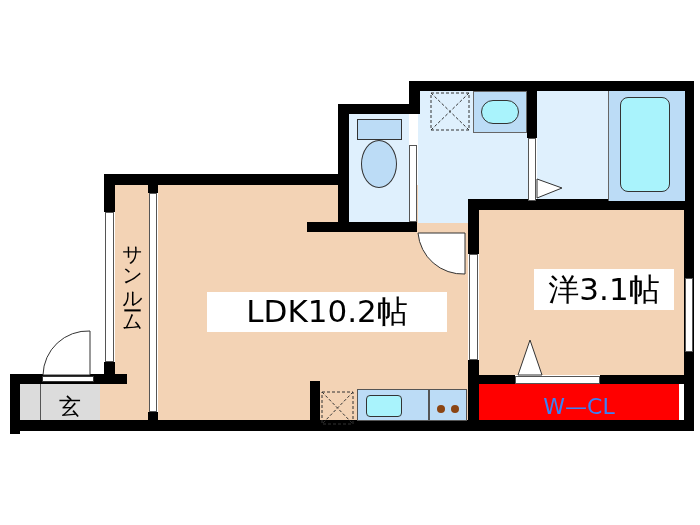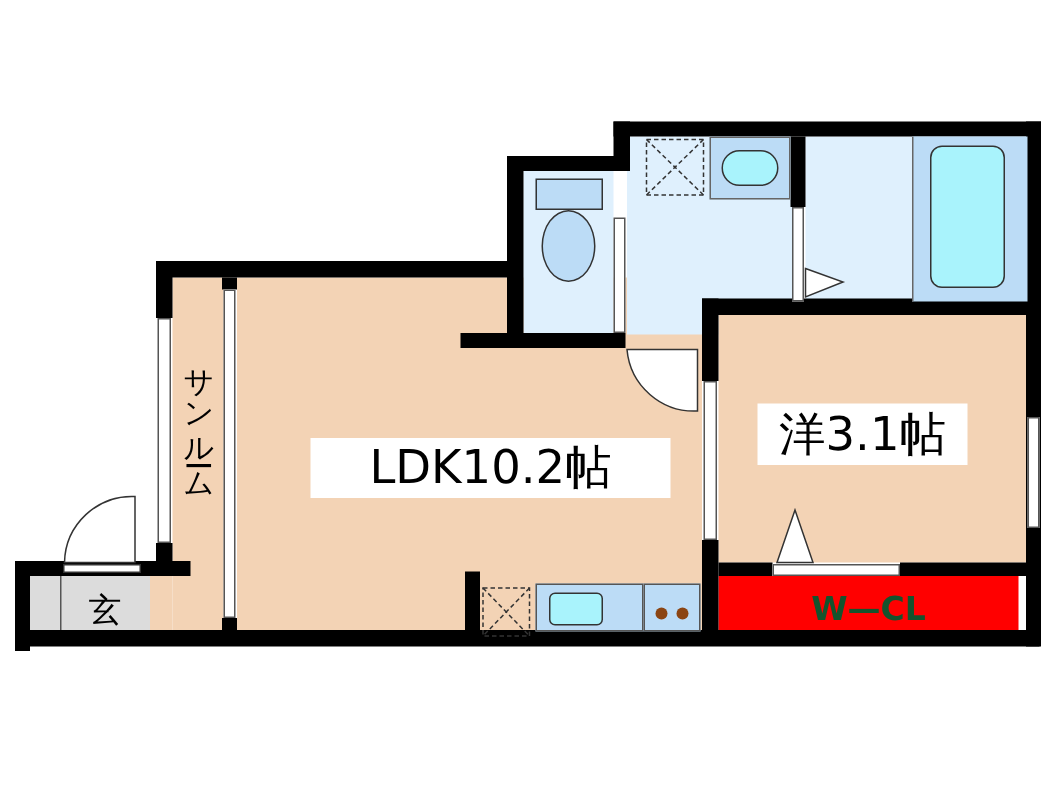--- a/index.html
+++ b/index.html
@@ -85,16 +85,16 @@
   <line x1="32" y1="1" x2="1" y2="33" stroke="#333" stroke-dasharray="3,2"></line>
 </svg>
 <div class="abs" style="left:357px;top:389px;width:72px;height:32px;background:#bcdcf6;border:1px solid #555;"></div>
 <div class="abs" style="left:366px;top:395px;width:36px;height:22px;border-radius:4px;background:#a9f3fc;border:1px solid #333;"></div>
 <div class="abs" style="left:429px;top:389px;width:38px;height:32px;background:#bcdcf6;border:1px solid #555;"></div>
 <div class="abs" style="left:437px;top:405px;width:8px;height:8px;border-radius:50%;background:#8b4513;"></div>
 <div class="abs" style="left:451px;top:405px;width:8px;height:8px;border-radius:50%;background:#8b4513;"></div>
 <div class="abs" style="left:40px;top:384px;width:1px;height:36px;background:#555;"></div>
 
 <div class="lbl" style="left:207px;top:292px;width:240px;height:40px;font-size:31px;">LDK10.2帖</div>
-<div class="lbl" style="left:505px;top:269px;width:140px;height:41px;font-size:31px;">洋3.1帖</div>
+<div class="lbl" style="left:534px;top:269px;width:140px;height:41px;font-size:31px;">洋3.1帖</div>
 <div class="abs" style="left:118px;top:232px;width:30px;font-size:20px;writing-mode:vertical-rl;line-height:30px;color:#000;">サンルーム</div>
 <div class="abs" style="left:50px;top:392px;width:40px;font-size:22px;text-align:center;color:#000;">玄</div>
-<div class="abs" style="left:479px;top:394px;width:200px;font-size:22px;text-align:center;color:#14532d;font-weight:bold;">W—CL</div>
+<div class="abs" style="left:479px;top:394px;width:200px;font-size:22px;text-align:center;color:#3b82f6;">W—CL</div>
 
 </body></html>

